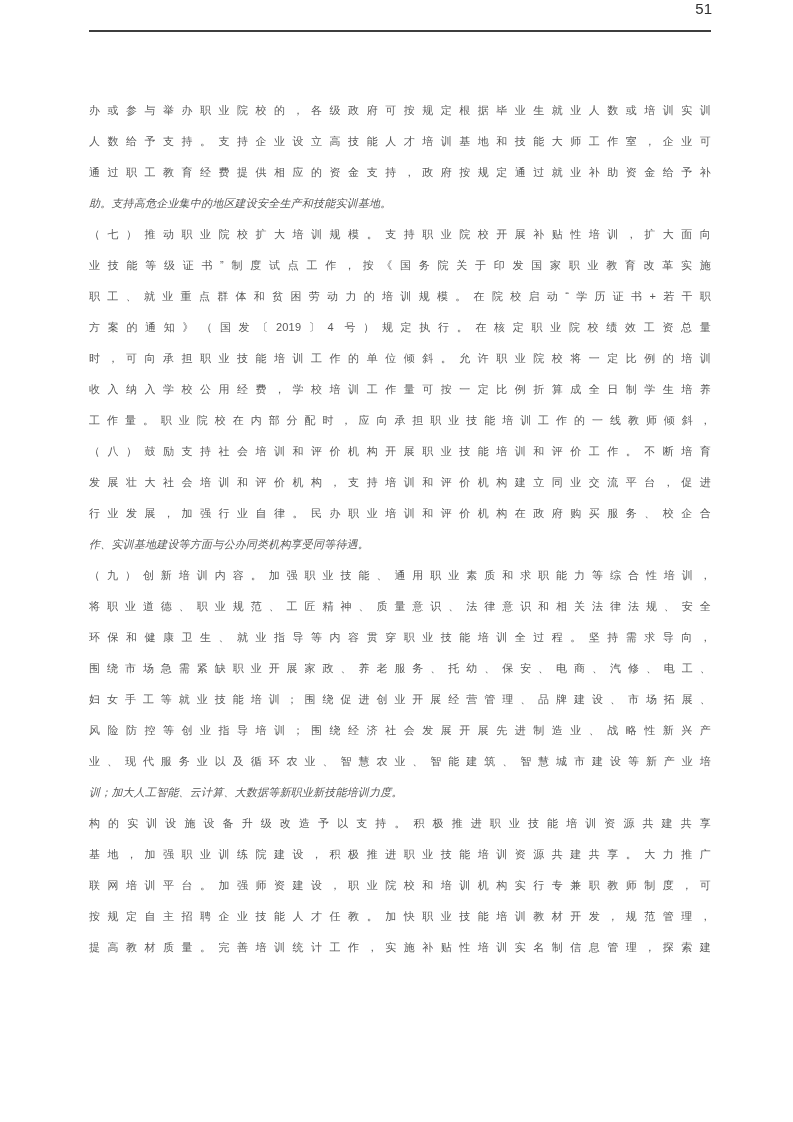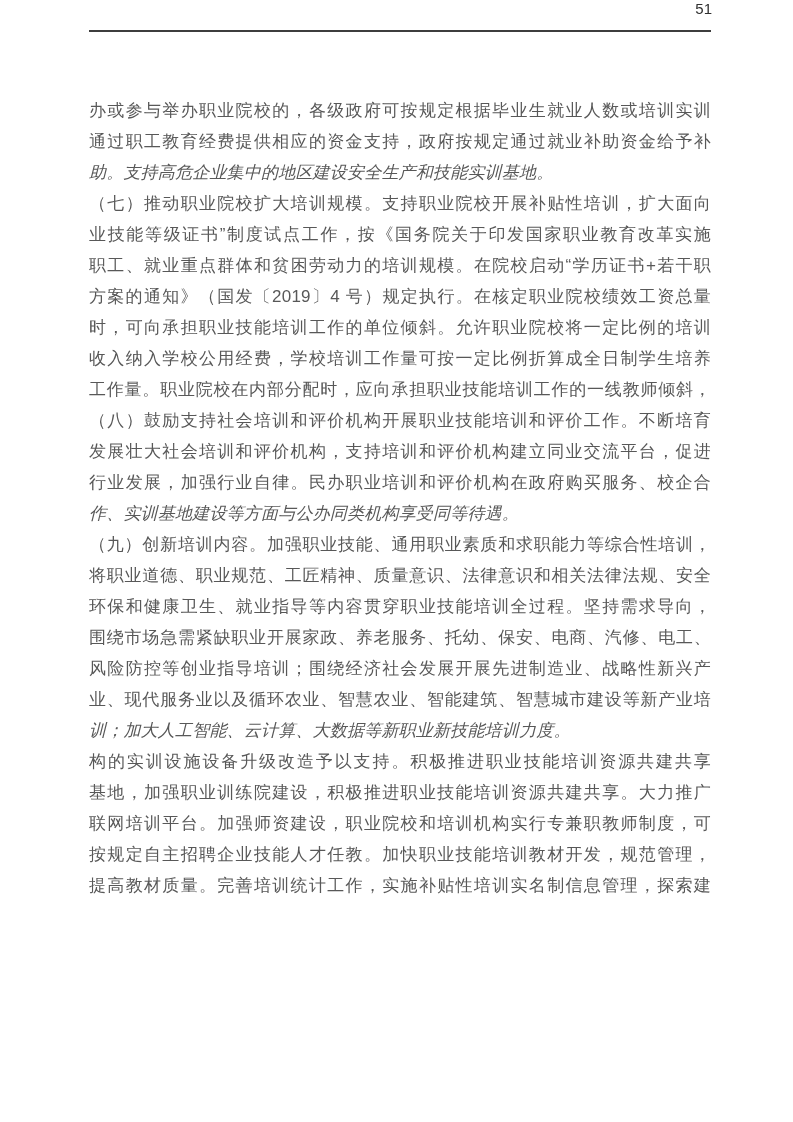--- a/index.html
+++ b/index.html
@@ -30,21 +30,21 @@
     left: 89px;
     width: 622px;
     height: 2px;
     background: #3d3d3d;
   }
   .body-text {
     position: absolute;
     top: 95px;
     left: 89px;
     width: 622px;
-    font-size: 17px;
+    font-size: 11px;
     line-height: 31px;
     color: #585858;
     letter-spacing: 0.2px;
   }
   .line {
     height: 31px;
     overflow: hidden;
     white-space: nowrap;
     text-align: justify;
     text-align-last: justify;
@@ -60,40 +60,42 @@
 
 <div class="page">
 
   <div class="page-number">51</div>
 
   <div class="header-rule"></div>
 
   <div class="body-text">
 
     <div class="line">办或参与举办职业院校的，各级政府可按规定根据毕业生就业人数或培训实训</div>
+    <div class="line">人数给予支持。支持企业设立高技能人才培训基地和技能大师工作室，企业可</div>
     <div class="line">通过职工教育经费提供相应的资金支持，政府按规定通过就业补助资金给予补</div>
     <div class="line para-last">助。支持高危企业集中的地区建设安全生产和技能实训基地。</div>
 
     <div class="line">（七）推动职业院校扩大培训规模。支持职业院校开展补贴性培训，扩大面向</div>
     <div class="line">业技能等级证书”制度试点工作，按《国务院关于印发国家职业教育改革实施</div>
     <div class="line">职工、就业重点群体和贫困劳动力的培训规模。在院校启动“学历证书+若干职</div>
     <div class="line">方案的通知》（国发〔2019〕4 号）规定执行。在核定职业院校绩效工资总量</div>
     <div class="line">时，可向承担职业技能培训工作的单位倾斜。允许职业院校将一定比例的培训</div>
     <div class="line">收入纳入学校公用经费，学校培训工作量可按一定比例折算成全日制学生培养</div>
     <div class="line">工作量。职业院校在内部分配时，应向承担职业技能培训工作的一线教师倾斜，</div>
 
     <div class="line">（八）鼓励支持社会培训和评价机构开展职业技能培训和评价工作。不断培育</div>
     <div class="line">发展壮大社会培训和评价机构，支持培训和评价机构建立同业交流平台，促进</div>
     <div class="line">行业发展，加强行业自律。民办职业培训和评价机构在政府购买服务、校企合</div>
     <div class="line para-last">作、实训基地建设等方面与公办同类机构享受同等待遇。</div>
 
     <div class="line">（九）创新培训内容。加强职业技能、通用职业素质和求职能力等综合性培训，</div>
     <div class="line">将职业道德、职业规范、工匠精神、质量意识、法律意识和相关法律法规、安全</div>
     <div class="line">环保和健康卫生、就业指导等内容贯穿职业技能培训全过程。坚持需求导向，</div>
     <div class="line">围绕市场急需紧缺职业开展家政、养老服务、托幼、保安、电商、汽修、电工、</div>
+    <div class="line">妇女手工等就业技能培训；围绕促进创业开展经营管理、品牌建设、市场拓展、</div>
     <div class="line">风险防控等创业指导培训；围绕经济社会发展开展先进制造业、战略性新兴产</div>
     <div class="line">业、现代服务业以及循环农业、智慧农业、智能建筑、智慧城市建设等新产业培</div>
     <div class="line para-last">训；加大人工智能、云计算、大数据等新职业新技能培训力度。</div>
 
     <div class="line">构的实训设施设备升级改造予以支持。积极推进职业技能培训资源共建共享</div>
     <div class="line">基地，加强职业训练院建设，积极推进职业技能培训资源共建共享。大力推广</div>
     <div class="line">联网培训平台。加强师资建设，职业院校和培训机构实行专兼职教师制度，可</div>
     <div class="line">按规定自主招聘企业技能人才任教。加快职业技能培训教材开发，规范管理，</div>
     <div class="line">提高教材质量。完善培训统计工作，实施补贴性培训实名制信息管理，探索建</div>
 

